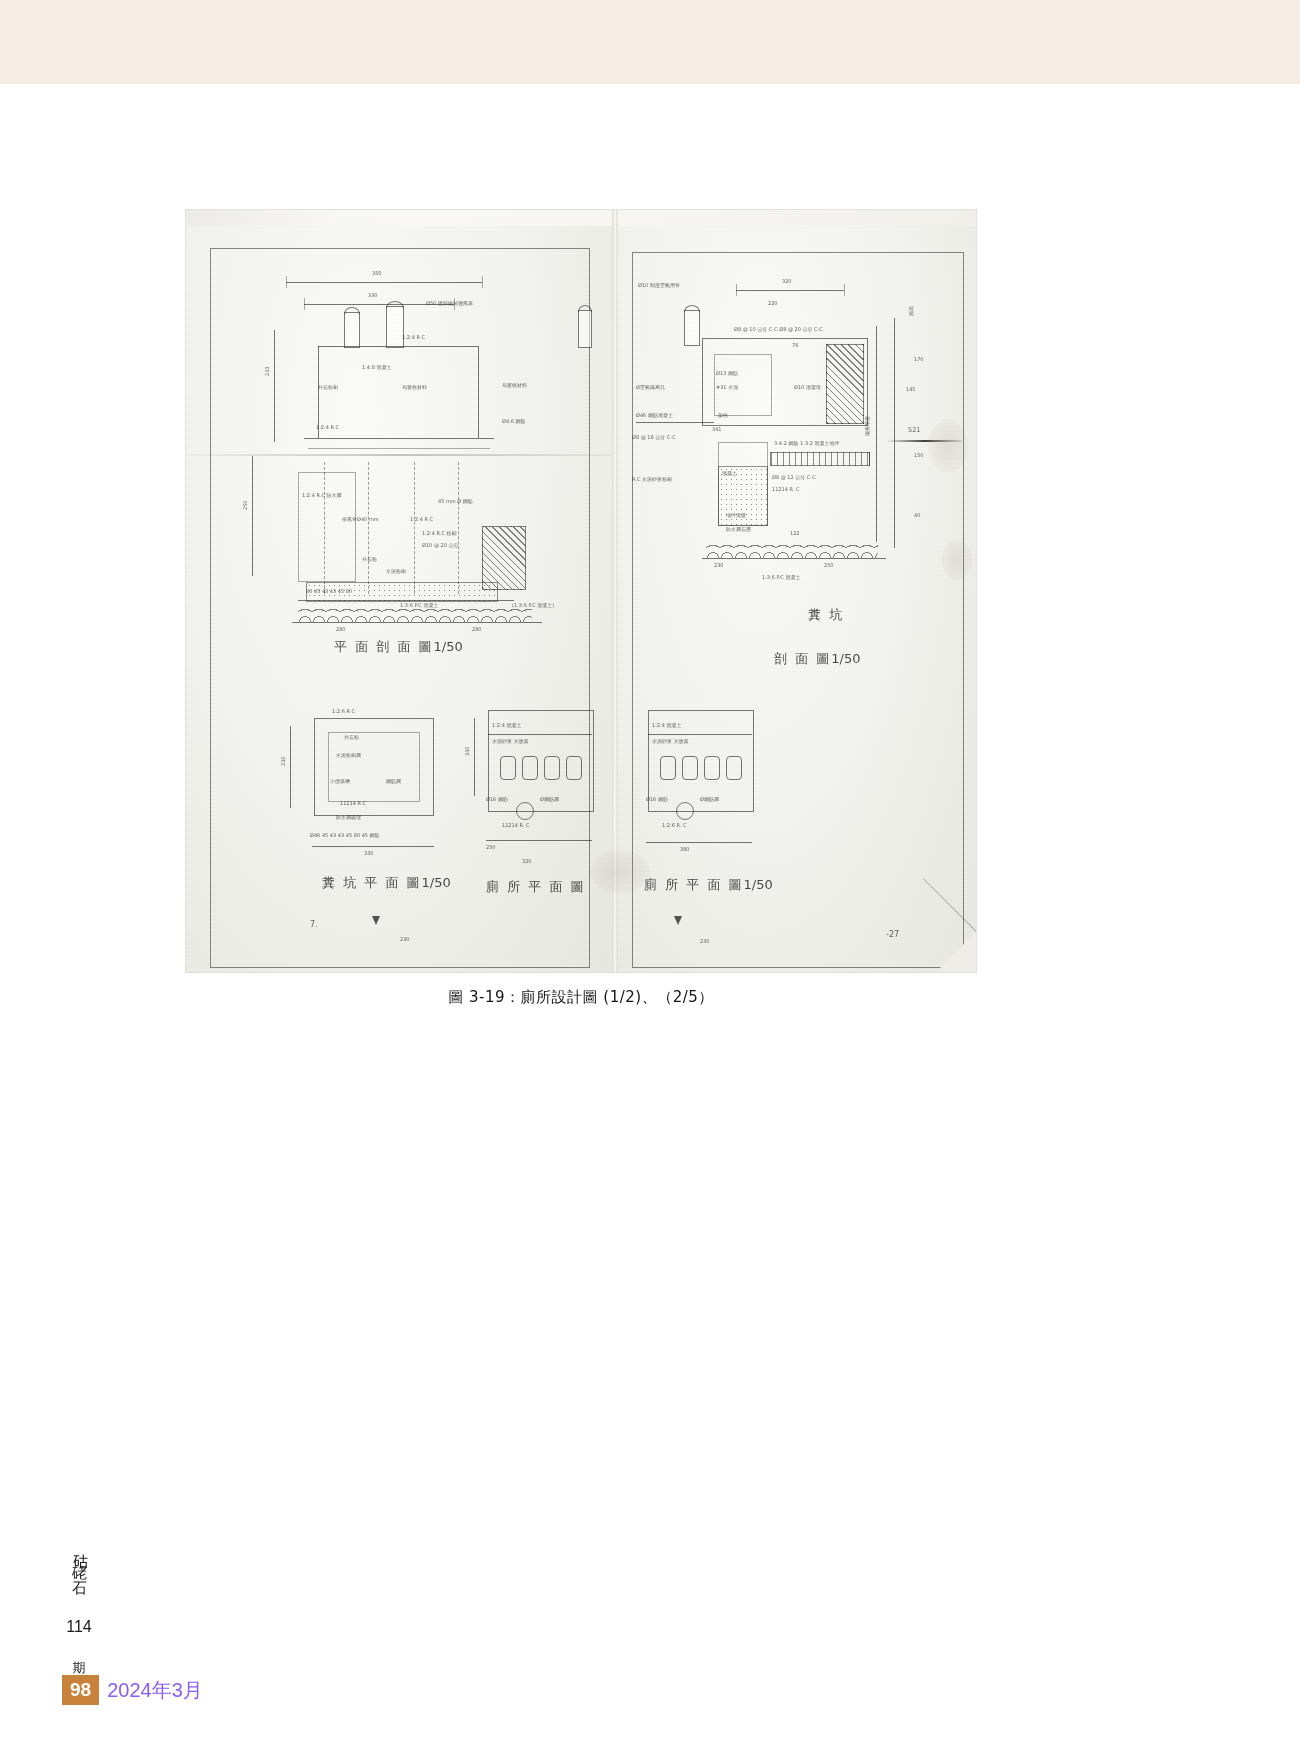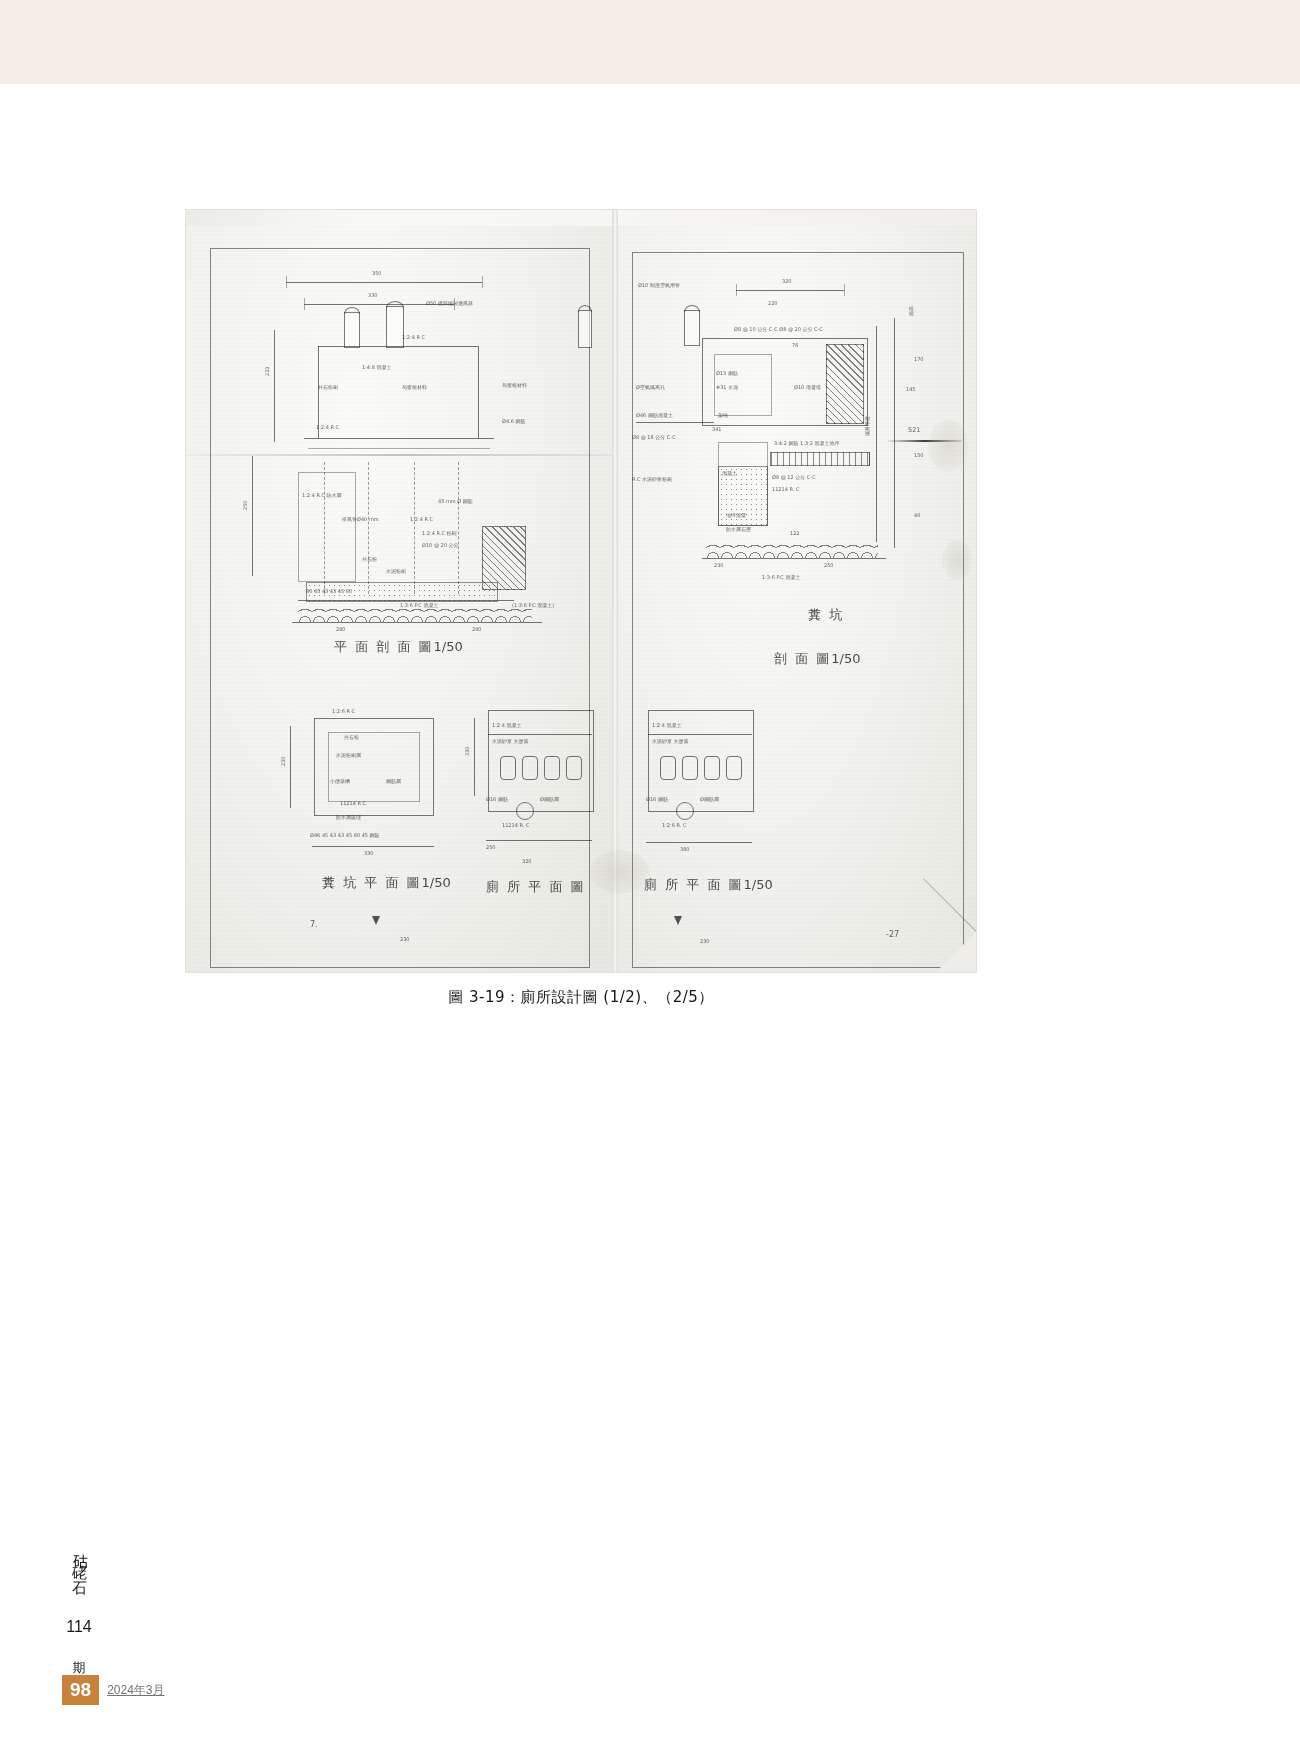--- a/index.html
+++ b/index.html
@@ -272,27 +272,26 @@
     background: #c8823c;
     color: #ffffff;
     font-family: "Liberation Sans", sans-serif;
     font-size: 19px;
     font-weight: bold;
     padding: 4px 8px 4px 8px;
     display: flex;
     align-items: center;
   }
   .footer .date {
-    color: #737373;
+    color: #8b5cf6;
     font-family: "Liberation Sans", sans-serif;
-    font-size: 12px;
+    font-size: 20px;
     display: flex;
     align-items: center;
     padding-left: 8px;
-    text-decoration: underline;
   }
 </style>
 </head>
 <body>
 
 <div class="top-band"></div>
 
 <div class="page-body">
 
   <div class="figure-wrap">

